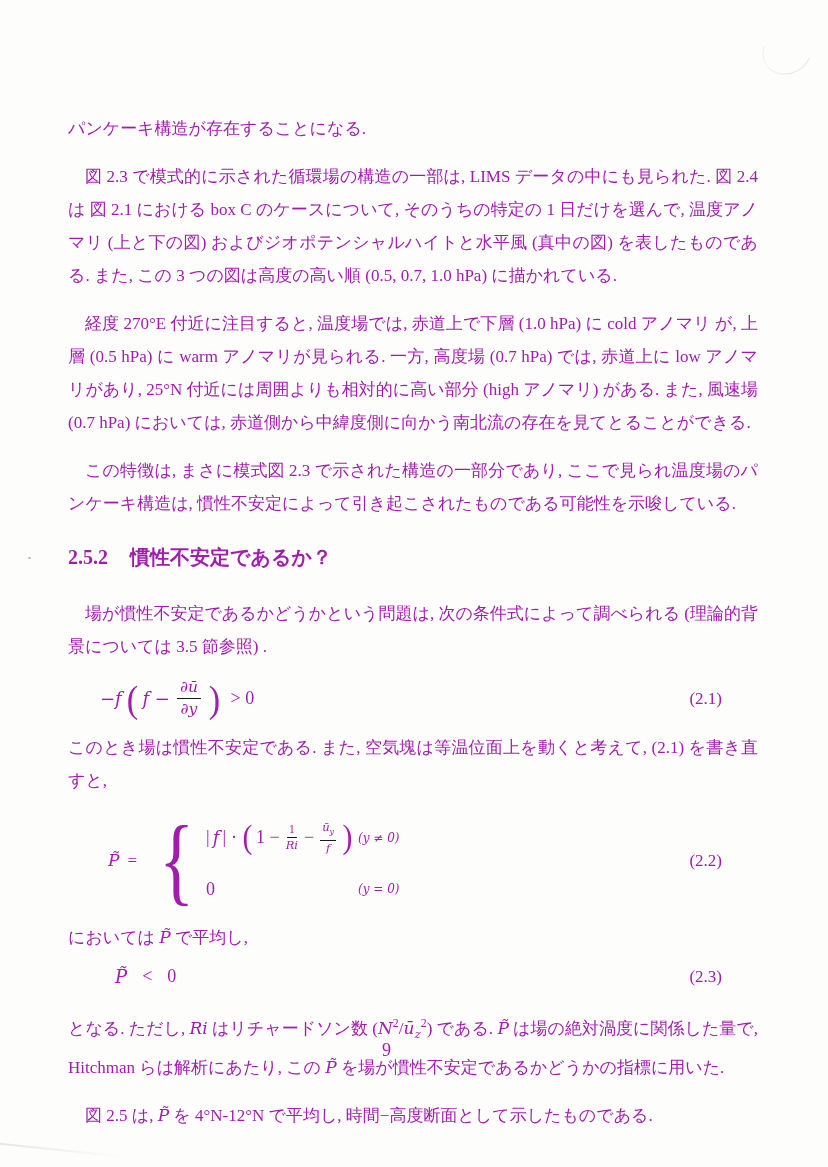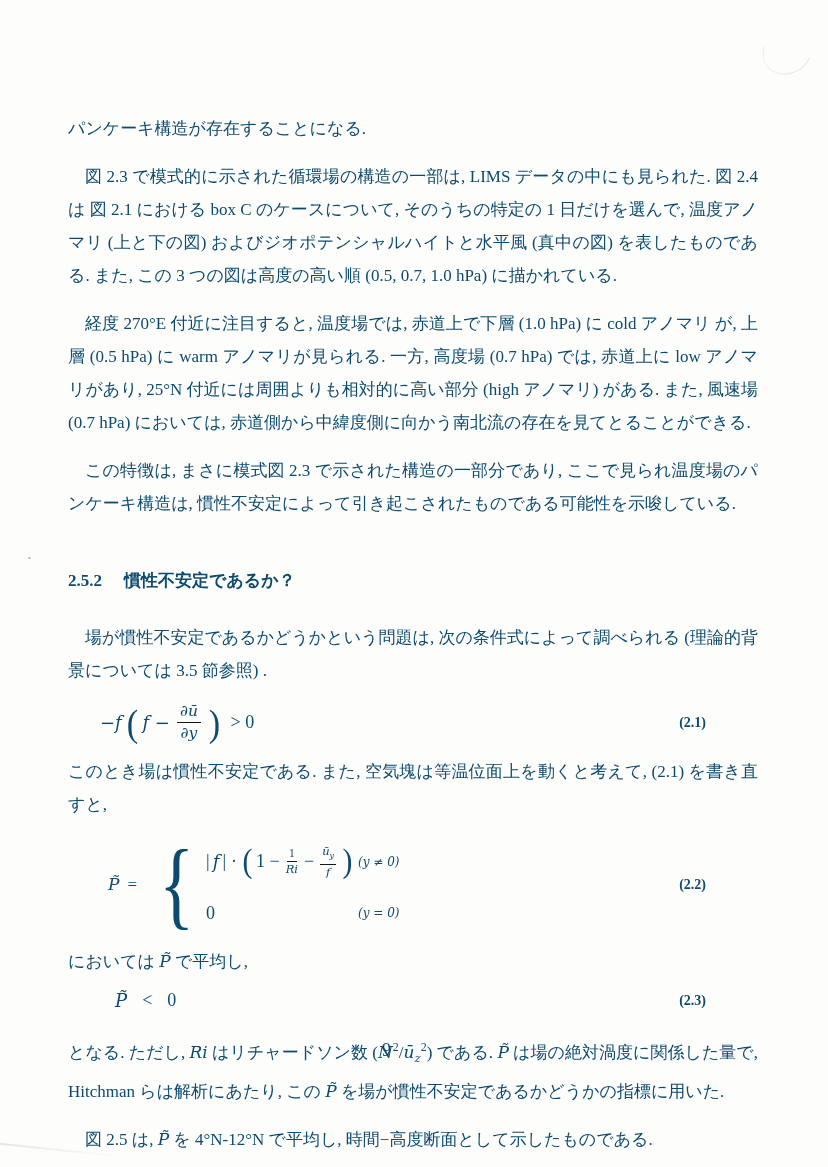--- a/index.html
+++ b/index.html
@@ -2,46 +2,46 @@
 <html lang="ja"><head>
 <meta charset="utf-8">
 <style>
   html,body { margin:0; padding:0; background:#e8e8e8; }
   .page {
     position:relative;
     width:828px; height:1167px;
     margin:0 auto;
     background:#fdfdfb;
     overflow:hidden;
-    color:#0c4a6e;
+    color:#a21caf;
     font-family:"Liberation Serif","DejaVu Serif",serif;
   }
   .content {
     position:absolute; left:68px; top:112px; width:690px;
     font-size:17px; line-height:33px;
     text-align:justify;
   }
   p { margin:0 0 15px 0; }
   p.indent { text-indent:17px; }
   .heading {
-    margin:48px 0 27px 0;
+    margin:24px 0 27px 0;
     font-family:"Liberation Sans","DejaVu Sans",sans-serif;
-    font-weight:bold; font-size:17px; line-height:26px;
+    font-weight:bold; font-size:20px; line-height:26px;
   }
   .heading .sec-num {
     font-family:"Liberation Serif","DejaVu Serif",serif;
     font-weight:bold; margin-right:22px;
   }
   .mi { font-style:italic; font-family:"DejaVu Serif","Liberation Serif",serif; }
   sub { font-size:70%; }
   sup { font-size:70%; }
 
   
   .eq { position:relative; display:flex; align-items:center; margin:6px 0 12px 0; text-align:left; }
-  .eq-label { position:absolute; right:52px; font-size:14px; font-style:normal;font-weight:bold; }
+  .eq-label { position:absolute; right:36px; font-size:17px; font-style:normal; }
   .eq-body { display:inline-flex; align-items:center; gap:4px; font-size:18px; }
 
   .frac { display:inline-flex; flex-direction:column; align-items:center; margin:0 3px; font-size:15.5px; line-height:19px; }
   .frac .num { border-bottom:1.3px solid #161616; padding:0 3px 1px 3px; }
   .frac .den { padding-top:1px; }
   .frac.small { font-size:11.5px; line-height:13px; }
   .frac.small .num { border-bottom:1px solid #161616; padding:0 2px 1px 2px; }
 
   .bigp  { font-size:38px; line-height:1; font-weight:normal; transform:scaleX(0.9); }
   .bigp2 { font-size:33px; line-height:1; font-weight:normal; transform:scaleX(0.9); }

